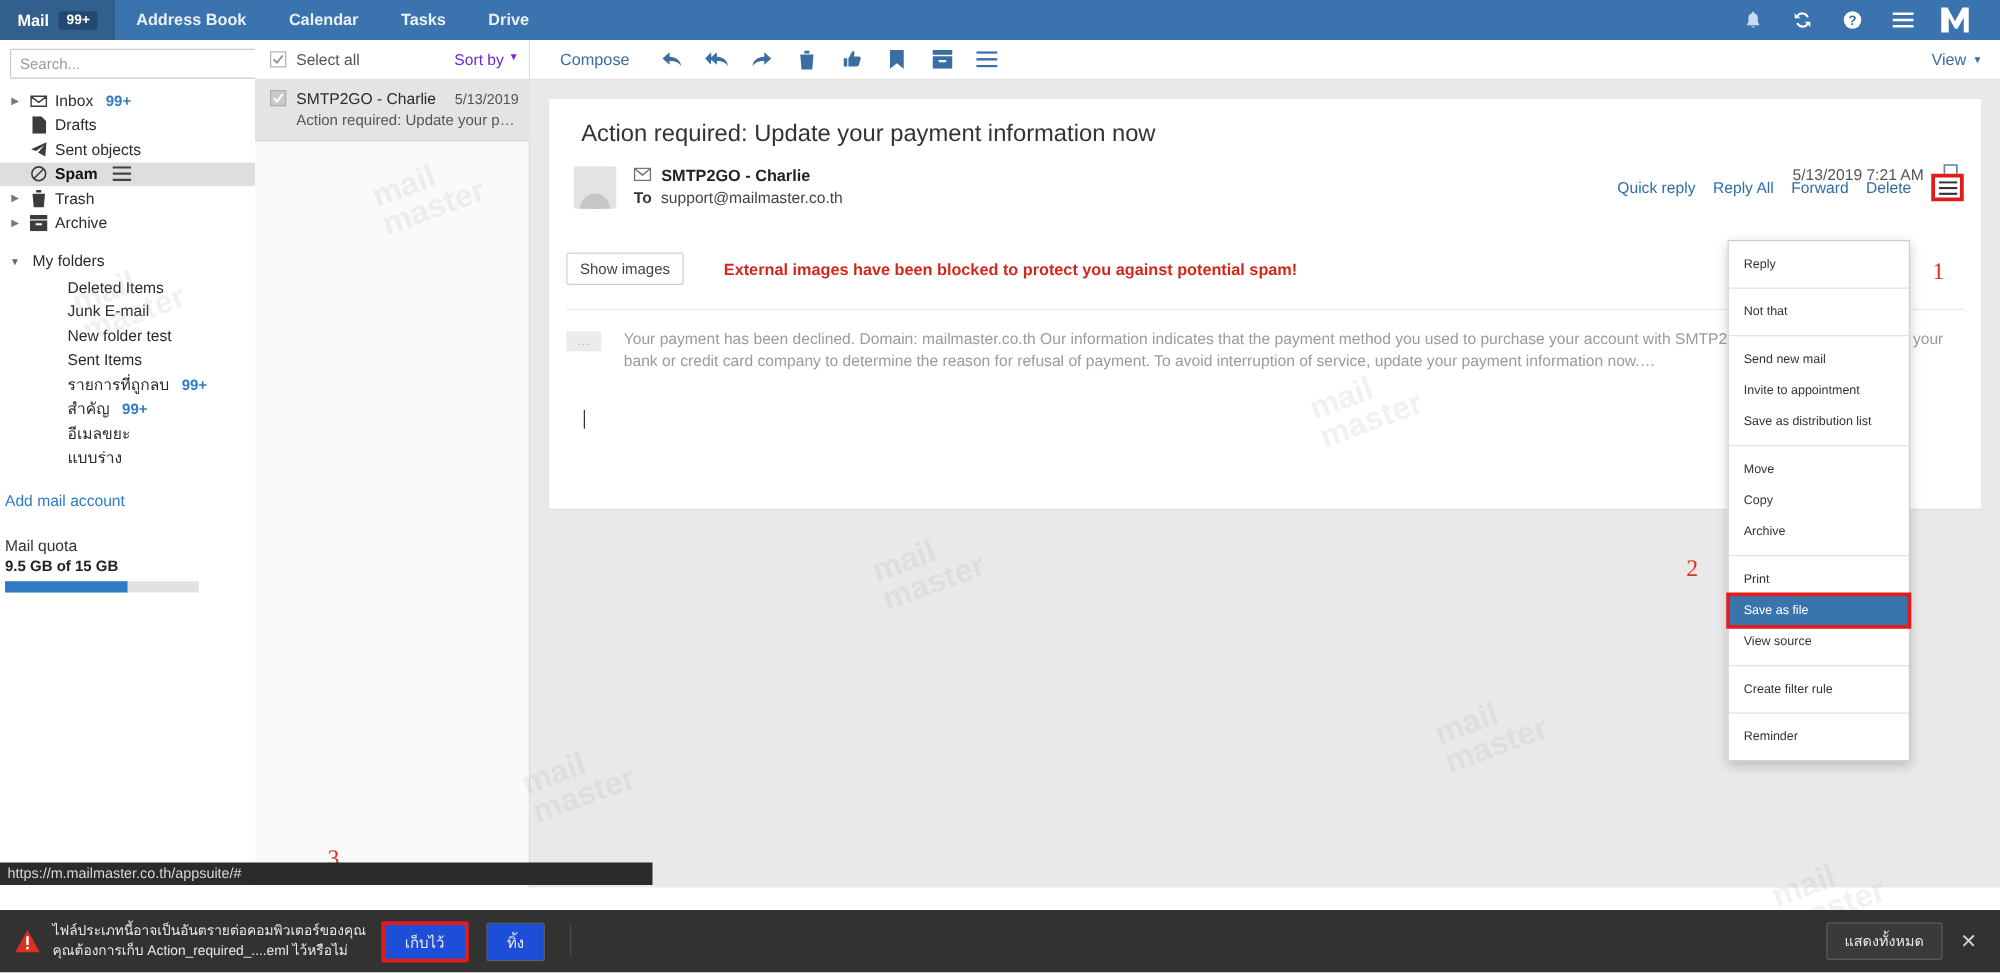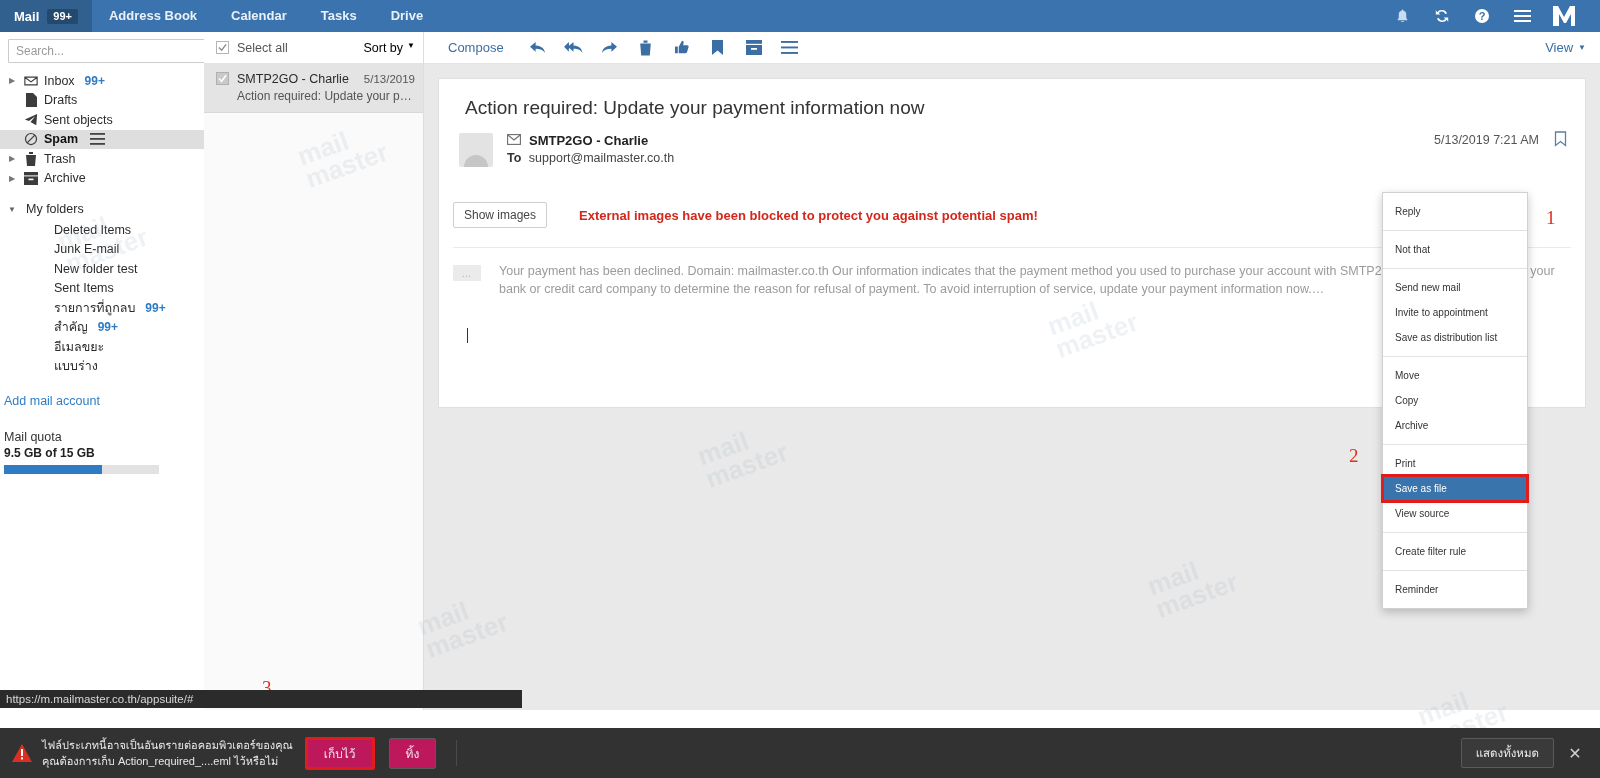--- a/index.html
+++ b/index.html
@@ -118,21 +118,21 @@
     height: 32px; display: flex; align-items: center; background: #fff;
     border-bottom: 1px solid #e3e3e3; padding: 0 8px 0 12px;
     font-size: 12.5px; color: #555;
   }
   .chk {
     width: 13px; height: 13px; border: 1px solid #b5b5b5; background: #fff;
     display: inline-flex; align-items: center; justify-content: center;
     margin-right: 8px; color: #9a9a9a; flex: 0 0 13px;
   }
   .chk.checked { background: #c9c9c9; border-color: #b0b0b0; color: #fff; }
-  #sortby { margin-left: auto; color: #000000; display: flex; align-items: flex-start; gap: 4px;}
+  #sortby { margin-left: auto; color: #6d28d9; display: flex; align-items: flex-start; gap: 4px;}
   .mailrow {
     display: flex; padding: 8px 8px 9px 12px; background: #e4e4e4;
     border-bottom: 1px solid #d8d8d8; cursor: default;
   }
   .mailrow .body { flex: 1; min-width: 0; }
   .mrow1 { display: flex; align-items: baseline; }
   .msender { font-size: 12.5px; color: #2b2b2b; white-space: nowrap; }
   .mdate { margin-left: auto; font-size: 11.5px; color: #555; white-space: nowrap; padding-left:6px; }
   .msubject {
     font-size: 12px; color: #555; margin-top: 3px;
@@ -258,21 +258,21 @@
     display: flex; align-items: center; padding-left: 6px; z-index: 80;
   }
   #dlbar {
     position: absolute; left: 0; bottom: 0; width: 1600px; height: 50px;
     background: #323232; display: flex; align-items: center; z-index: 80;
   }
   #warn-ico { margin: 0 10px 0 12px; display:flex; align-items:center; }
   #dl-text { font-size: 11px; color: #e8e8e8; line-height: 16px; max-width: 400px; }
   #dl-btns { display: flex; align-items: center; gap: 0px; margin-left: 12px; }
   .dlbtn {
-    border: 1px solid #5a5a5a; background: #be185d; color: #eaeaea;
+    border: 1px solid #5a5a5a; background: #1d4ed8; color: #eaeaea;
     font-size: 12px; padding: 5px 16px; border-radius: 2px; cursor: pointer;
     font-family: "Liberation Sans", sans-serif;
   }
   .dlbtn.keep { border: 3px solid #e21b1b; padding: 4px 16px; }
   #dl-sep { width: 1px; height: 26px; background: #4a4a4a; margin-left: 20px; }
   #dl-right { margin-left: auto; display: flex; align-items: center; gap: 10px; padding-right: 14px; }
   #showall {
     border: 1px solid #5a5a5a; background: #3a3a3a; color: #eaeaea;
     font-size: 11.5px; padding: 5px 14px; border-radius: 2px; cursor: pointer;
   }
@@ -578,20 +578,33 @@
         </div>
       </div>
       <div id="dtimestamp">5/13/2019 7:21 AM</div>
       <div id="dflag">
         <svg width="13" height="16" viewBox="0 0 13 16" fill="none" stroke="currentColor" stroke-width="1.3">
             <path d="M1.5 1h10v13.5L6.5 10.5 1.5 14.5z"></path>
           </svg>
       </div>
     </div>
 
+    <div id="dactions">
+      <span class="lnk">Quick reply</span>
+      <span class="lnk">Reply All</span>
+      <span class="lnk">Forward</span>
+      <span class="lnk">Delete</span>
+      <span id="burger-wrap">
+        <svg width="15" height="11" viewBox="0 0 15 11" fill="currentColor">
+            <rect y="0" width="15" height="1.7"></rect>
+            <rect y="4.6" width="15" height="1.7"></rect>
+            <rect y="9.2" width="15" height="1.7"></rect>
+          </svg>
+      </span>
+    </div>
 
     <div id="blockbar">
       <button id="showimages">Show images</button>
       <span id="blockmsg">External images have been blocked to protect you against potential spam!</span>
     </div>
 
     <div id="bodysep"></div>
 
     <div id="dbody">
       <span class="imgph">…</span>

